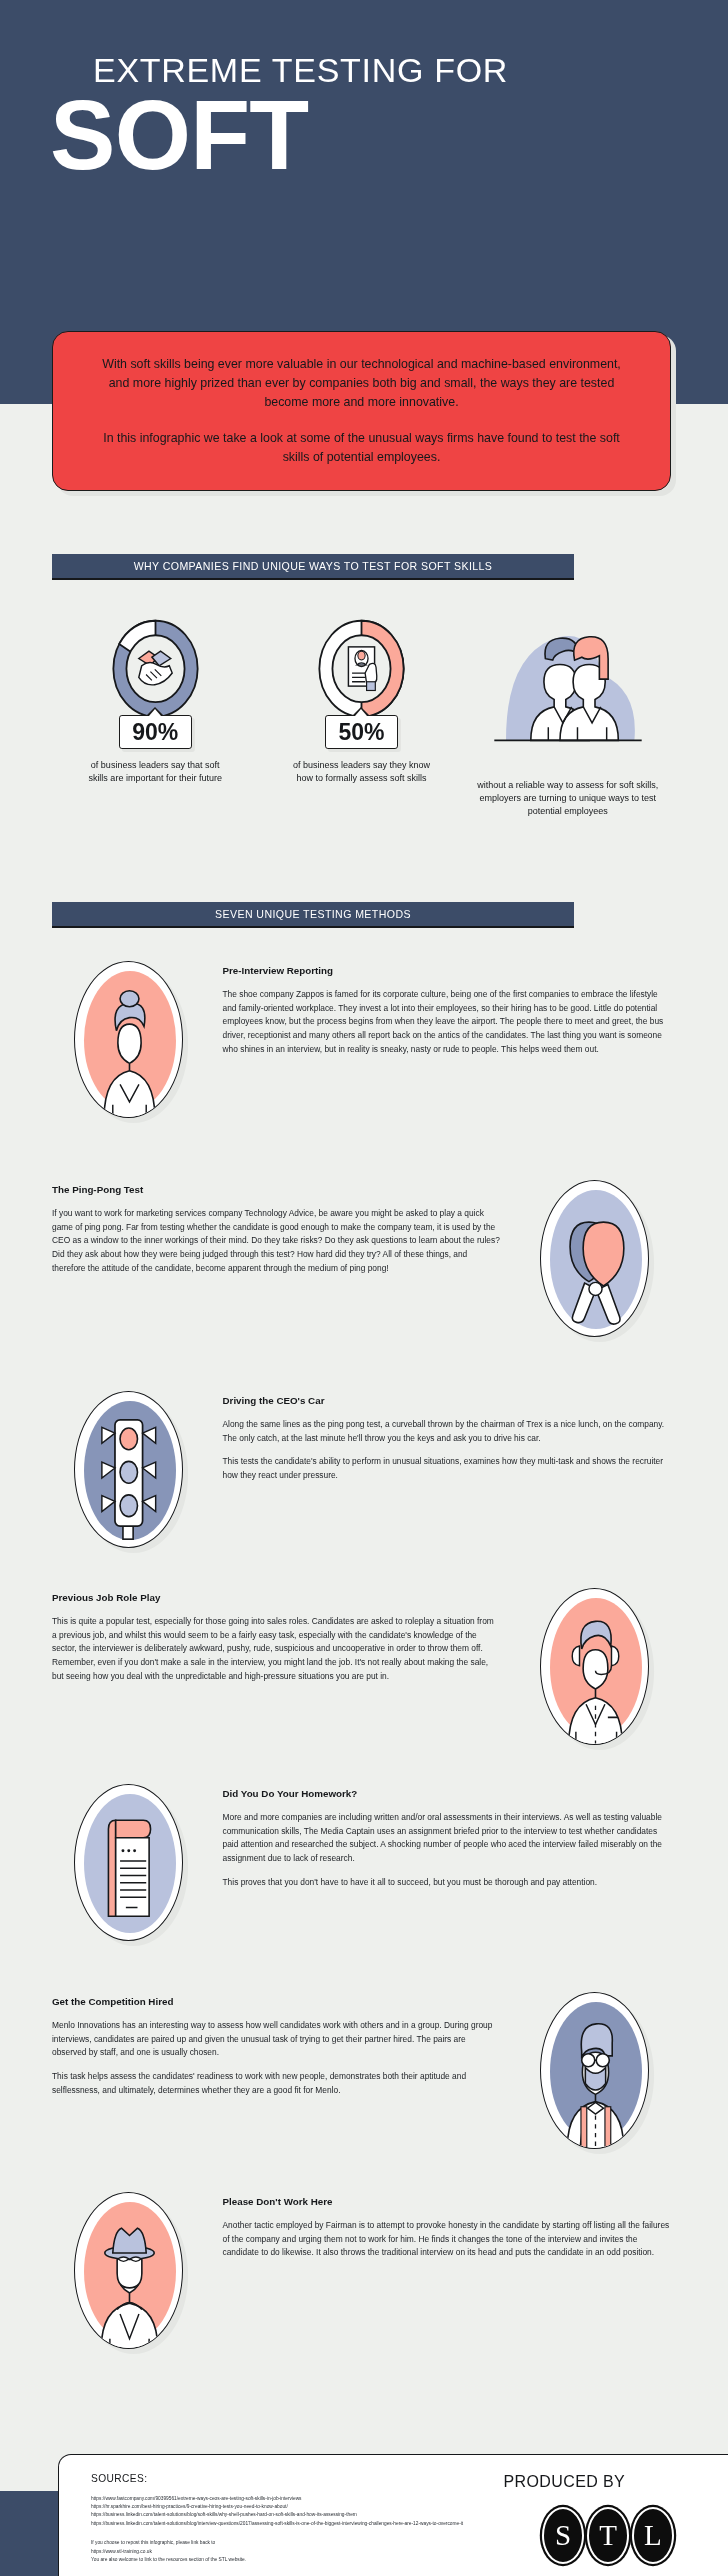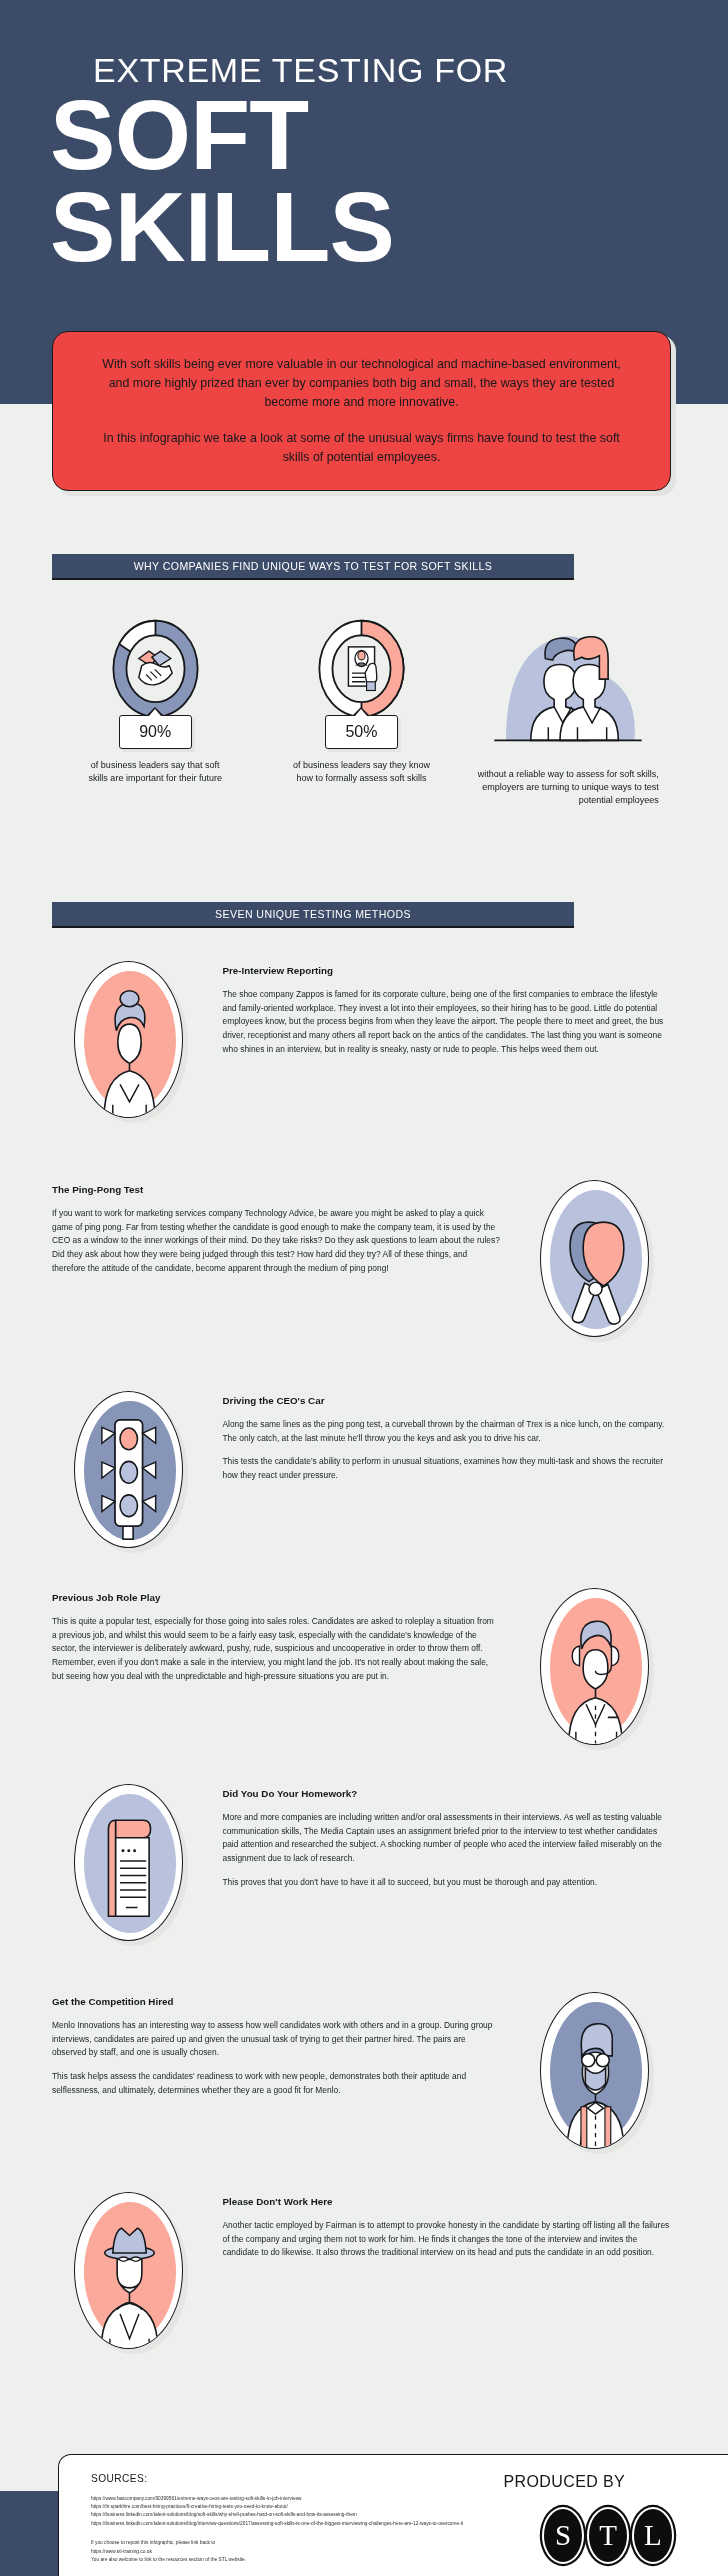--- a/index.html
+++ b/index.html
@@ -114,22 +114,22 @@
     content:"";
     position:absolute;
     top:-7.3px; left:50%;
     margin-left:-6.6px;
     width:0;height:0;
     border-left:6.6px solid transparent;
     border-right:6.6px solid transparent;
     border-bottom:7.3px solid #ffffff;
   }
   .bubble b{
-    font-size:16px;
-    font-weight:400;
+    font-size:23px;
+    font-weight:700;
     color:#16181b;
     position:relative; z-index:2;
   }
   .stat-cap{
     margin-top:10.2px;
     text-align:center;
     font-size:9px;
     line-height:1.45;
     color:#16181b;
     max-width:146px;
@@ -247,21 +247,20 @@
 </style>
 </head>
 <body>
 
 <div class="page">
 
   <div class="hero">
     <div class="hero-kicker">EXTREME TESTING FOR</div>
     <div class="hero-title">
       <span>SOFT</span>
-      <span>SKILLS</span>
     </div>
   </div>
 
   <div class="intro-shadow" style="height: 161px;"></div>
   <div class="intro-card" id="introCard" style="height: auto;">
     <p>With soft skills being ever more valuable in our technological and machine-based environment, and more highly prized than ever by companies both big and small, the ways they are tested become more and more innovative.</p>
     <p>In this infographic we take a look at some of the unusual ways firms have found to test the soft skills of potential employees.</p>
   </div>
 
   <div class="bar" style="top:554px;">
@@ -315,21 +314,21 @@
           <path d="M30 176 q0 -112 62 -138 q54 -22 70 48 q50 22 44 90 z" fill="#b9c2dd"></path>
           <path d="M64 176 q0 -40 32 -46 l0 -10 q-14 -6 -14 -24 q0 -24 22 -24 q22 0 22 24 q0 18 -14 24 l0 10 q32 6 32 46 z" fill="#ffffff" stroke="#16181b" stroke-width="2.2"></path>
           <path d="M84 64 q-4 -26 20 -28 q24 -2 26 22 q-10 -8 -22 -4 q-12 4 -14 12 z" fill="#8795b8" stroke="#16181b" stroke-width="2.2"></path>
           <path d="M104 176 q0 -40 32 -46 l0 -10 q-14 -6 -14 -24 q0 -24 22 -24 q22 0 22 24 q0 18 -14 24 l0 10 q32 6 32 46 z" fill="#ffffff" stroke="#16181b" stroke-width="2.2"></path>
           <path d="M124 66 q-6 -30 20 -32 q26 -2 26 30 l0 28 l-12 0 l0 -32 q-16 8 -24 2 z" fill="#fba99a" stroke="#16181b" stroke-width="2.2"></path>
           <path d="M96 130 l12 22 12 -22 M136 130 l12 22 12 -22" fill="none" stroke="#16181b" stroke-width="2"></path>
           <path d="M88 158 v18 M128 158 v18 M168 158 v18" stroke="#16181b" stroke-width="2"></path>
           <path d="M14 176 h202" stroke="#16181b" stroke-width="2.6"></path>
         </svg>
       </div>
-      <div class="stat-cap wide" style="margin-top:13px;text-align:right;">without a reliable way to assess for soft skills, employers are turning to unique ways to test potential employees</div>
+      <div class="stat-cap wide" style="margin-top:24px;">without a reliable way to assess for soft skills, employers are turning to unique ways to test potential employees</div>
     </div>
   </div>
 
   <div class="bar" style="top:902px;">
     <span>SEVEN UNIQUE TESTING METHODS</span>
   </div>
 
   <div class="method" style="top:961px;">
     <div class="m-art">
       <div class="oval">

